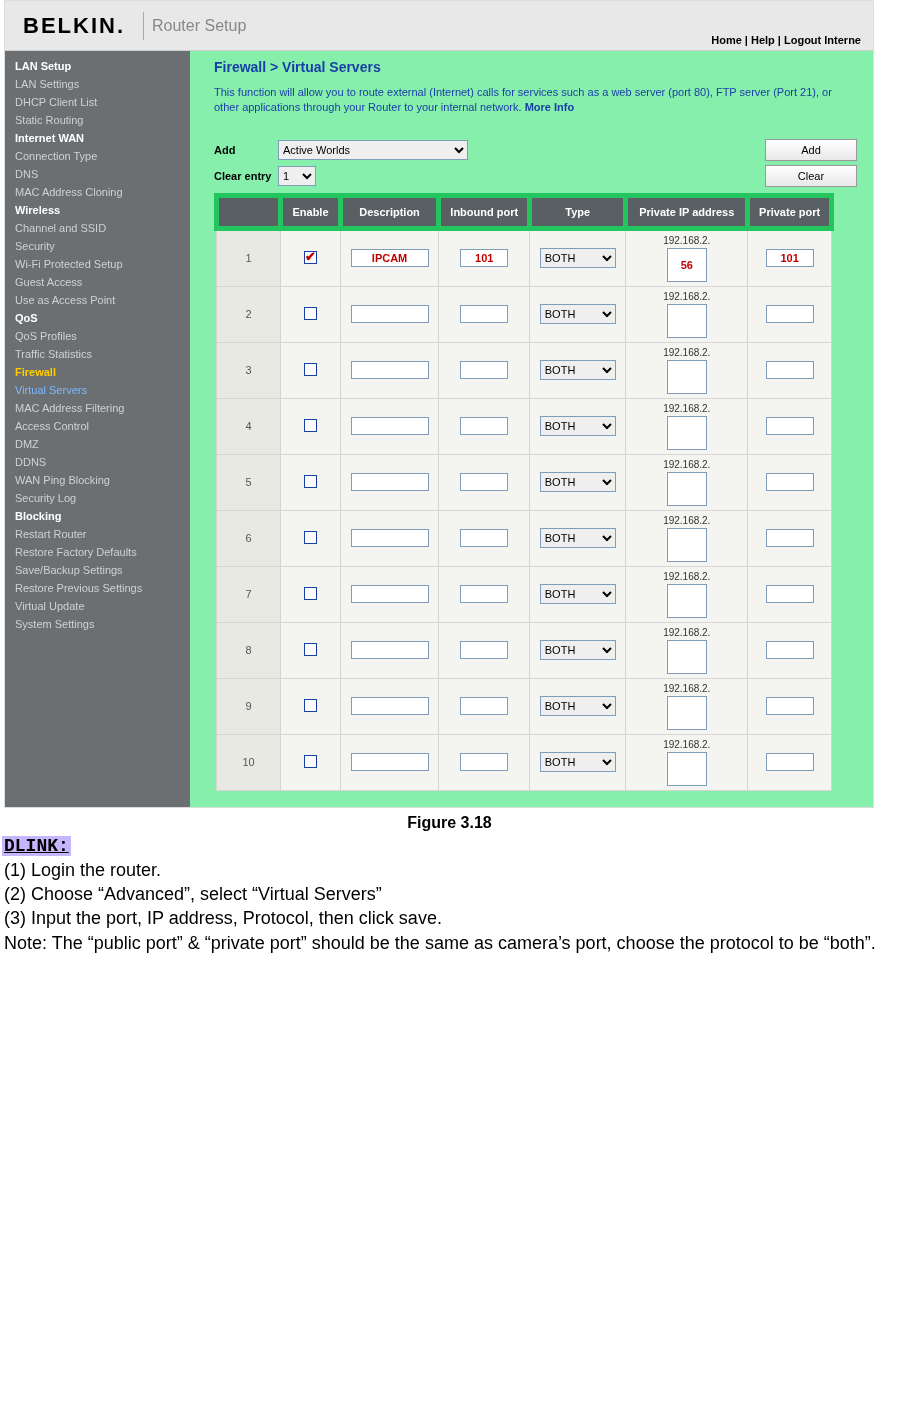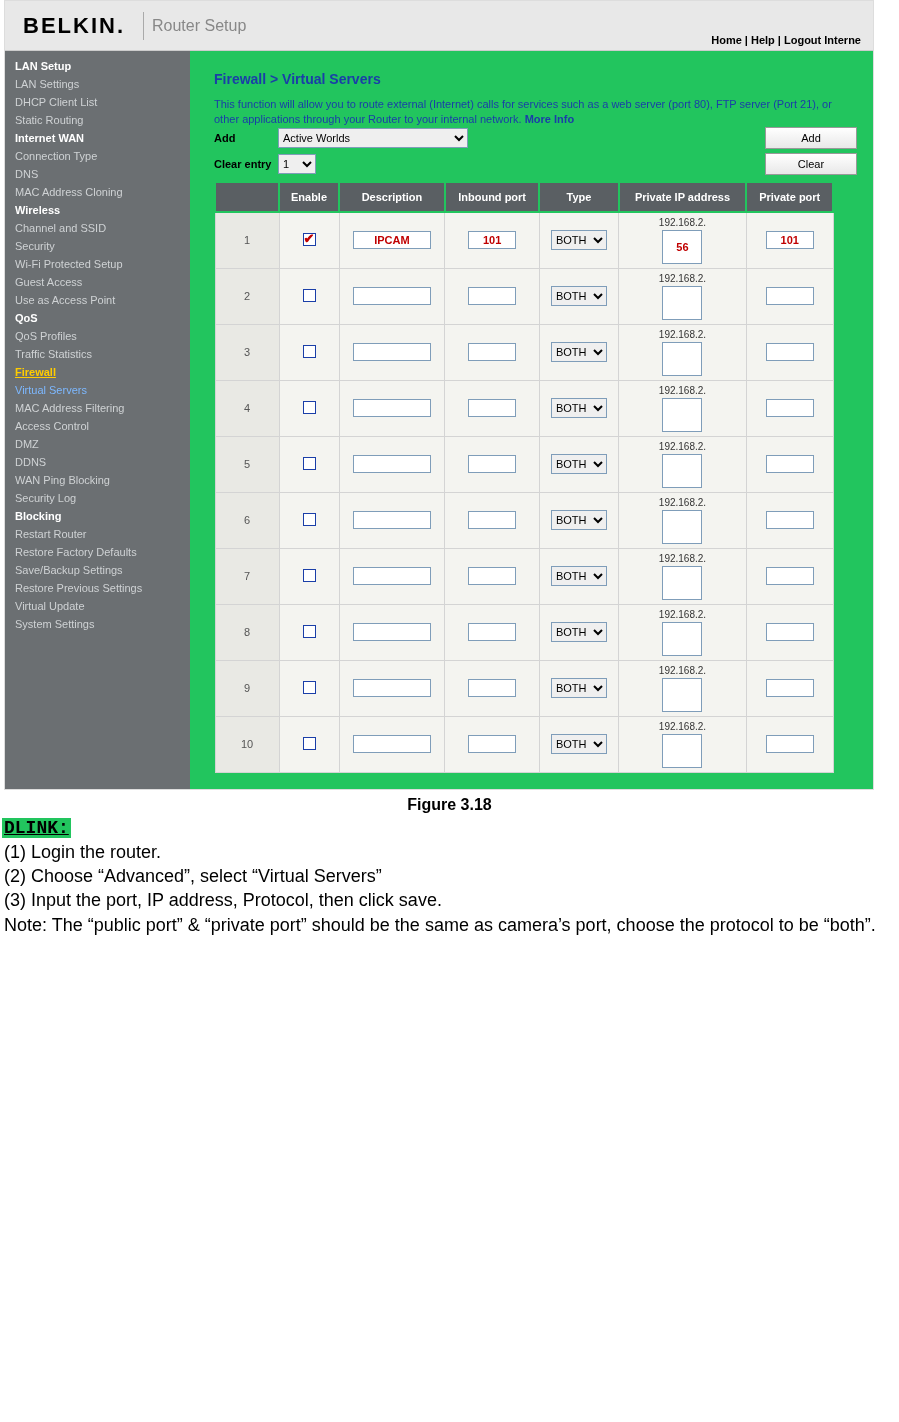--- a/index.html
+++ b/index.html
@@ -63,39 +63,39 @@
   .sidebar .cat {
     font-weight: bold;
     color: #fff;
     padding: 3px 10px;
   }
   .sidebar .item {
     padding: 3px 10px;
     color: #cfd2d4;
     cursor: pointer;
   }
-  .sidebar .item.firewall { color: #ffcc00; font-weight: bold; text-decoration: underline; }
+  .sidebar .item.firewall { color: #ffcc00; font-weight: bold; }
   .sidebar .item.vserv { color: #7db8ff; }
   .main {
     flex: 1;
-    background: #22c55e;
-    padding: 20px 16px 16px 24px;
+    background: #86efac;
+    padding: 8px 16px 16px 24px;
     font-size: 11px;
   }
   .breadcrumb {
     color: #1a3ea8;
     font-weight: bold;
     font-size: 14px;
     margin-bottom: 10px;
   }
   .desc {
     color: #1a3ea8;
     font-size: 11px;
     line-height: 1.35;
-    margin-bottom: 0;
+    margin-bottom: 24px;
   }
   .desc .more { font-weight: bold; }
   .controls-row {
     display: flex;
     align-items: center;
     margin-bottom: 4px;
   }
   .controls-row .lbl {
     width: 64px;
     font-weight: bold;
@@ -129,21 +129,21 @@
     border-collapse: collapse;
     width: 620px;
     margin-top: 6px;
     font-size: 11px;
   }
   table.vs th {
     background: #5a5f63;
     color: #fff;
     font-weight: bold;
     padding: 8px 4px;
-    border: 2px solid #22c55e;
+    border: 5px solid #22c55e;
     text-align: center;
     font-size: 11px;
   }
   table.vs td {
     border: 1px solid #d4d4d4;
     padding: 4px;
     text-align: center;
     background: #f4f4f0;
     height: 36px;
     vertical-align: middle;
@@ -167,21 +167,21 @@
   }
   .cell-in {
     width: 48px;
     height: 18px;
     border: 1px solid #7f9db9;
     font-size: 11px;
     text-align: center;
   }
   .cell-in.red { color: #c00000; font-weight: bold; }
   .type-sel {
-    width: 56px;
+    width: 76px;
     height: 20px;
     font-size: 11px;
     border: 1px solid #7f9db9;
   }
   td.ip-cell { font-size: 11px; color: #333; }
   .ip-pref { display: block; font-size: 10px; color: #333; margin-bottom: 2px; }
   .ip-in {
     width: 40px;
     height: 34px;
     border: 1px solid #7f9db9;
@@ -192,21 +192,21 @@
 
   
   .fig-caption {
     text-align: center;
     font-weight: bold;
     font-size: 16px;
     margin: 6px 0 2px 0;
   }
   .dlink-tag {
     display: inline-block;
-    background: #22c55e;
+    background: #c4b5fd;
     color: #000;
     font-weight: bold;
     font-family: "SimSun", "Courier New", monospace;
     font-size: 18px;
     text-decoration: underline;
     padding: 0 2px;
     margin: 2px 0 2px 2px;
   }
   .doc-text {
     font-size: 18px;

